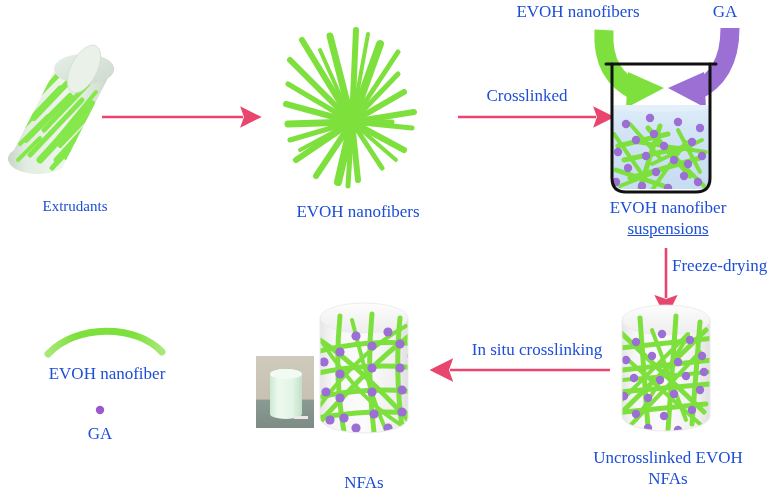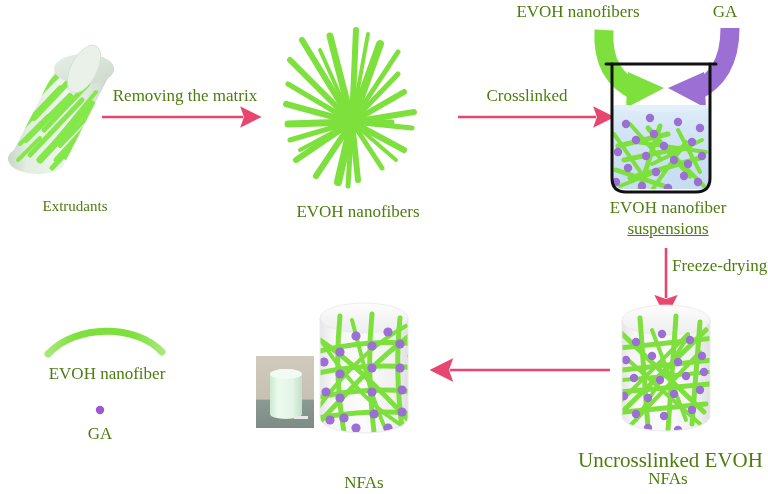--- a/index.html
+++ b/index.html
@@ -8,21 +8,21 @@
     background:#ffffff;
     font-family:"Liberation Serif","DejaVu Serif",serif;
     color:#1a1a1a;
     overflow:hidden;
     position:relative;
   }
   #stage{position:absolute;inset:0;width:768px;height:494px;}
   .lbl{
     position:absolute;
     font-family:"Liberation Serif","DejaVu Serif",serif;
-    color:#4d7c0f;
+    color:#1d4ed8;
     white-space:pre;
     line-height:1.18;
     text-align:center;
   }
   svg{position:absolute;left:0;top:0;overflow:visible;}
   .svglayer{position:absolute;left:0;top:0;width:768px;height:494px;}
 </style>
 </head>
 <body>
 
@@ -331,38 +331,38 @@
     </g>
 
     <g>
       <path d="M48,354 C76,324 136,324 162,352" fill="none" stroke="url(#gradLegendArc)" stroke-width="7" stroke-linecap="round"></path>
       <circle cx="100" cy="410" r="4.2" fill="#9B59D0"></circle>
     </g>
   </svg>
 
   <div class="lbl" style="left:0;top:198px;width:150px;font-size:15px;">Extrudants</div>
 
-  <div class="lbl" style="left:90px;top:86px;width:190px;font-size:17px;">Removing the matrix</div>
 
   <div class="lbl" style="left:278px;top:202px;width:160px;font-size:17px;">EVOH nanofibers</div>
 
   <div class="lbl" style="left:452px;top:86px;width:150px;font-size:17px;">Crosslinked</div>
 
   <div class="lbl" style="left:498px;top:2px;width:160px;font-size:17px;">EVOH nanofibers</div>
 
   <div class="lbl" style="left:700px;top:2px;width:50px;font-size:17px;">GA</div>
 
   <div class="lbl" style="left:586px;top:198px;width:164px;font-size:17px;">EVOH nanofiber</div>
   <div class="lbl" style="left:586px;top:219px;width:164px;font-size:17px;text-decoration:underline;">suspensions</div>
 
   <div class="lbl" style="left:672px;top:256px;width:100px;font-size:17px;text-align:left;">Freeze-drying</div>
 
-  <div class="lbl" style="left:578px;top:448px;width:180px;font-size:21px;">Uncrosslinked EVOH</div>
+  <div class="lbl" style="left:578px;top:448px;width:180px;font-size:17px;">Uncrosslinked EVOH</div>
   <div class="lbl" style="left:578px;top:469px;width:180px;font-size:17px;">NFAs</div>
 
+  <div class="lbl" style="left:452px;top:340px;width:170px;font-size:17px;">In situ crosslinking</div>
 
   <div class="lbl" style="left:274px;top:473px;width:180px;font-size:17px;">NFAs</div>
 
   <div class="lbl" style="left:22px;top:364px;width:170px;font-size:17px;">EVOH nanofiber</div>
 
   <div class="lbl" style="left:62px;top:424px;width:76px;font-size:17px;">GA</div>
 
 </div>
 
 </body></html>

